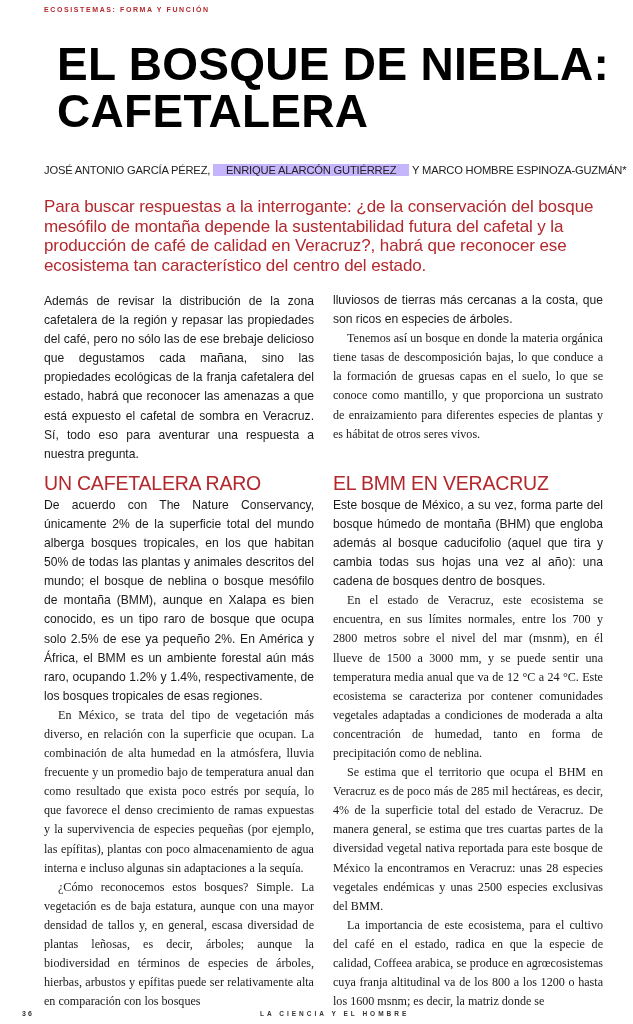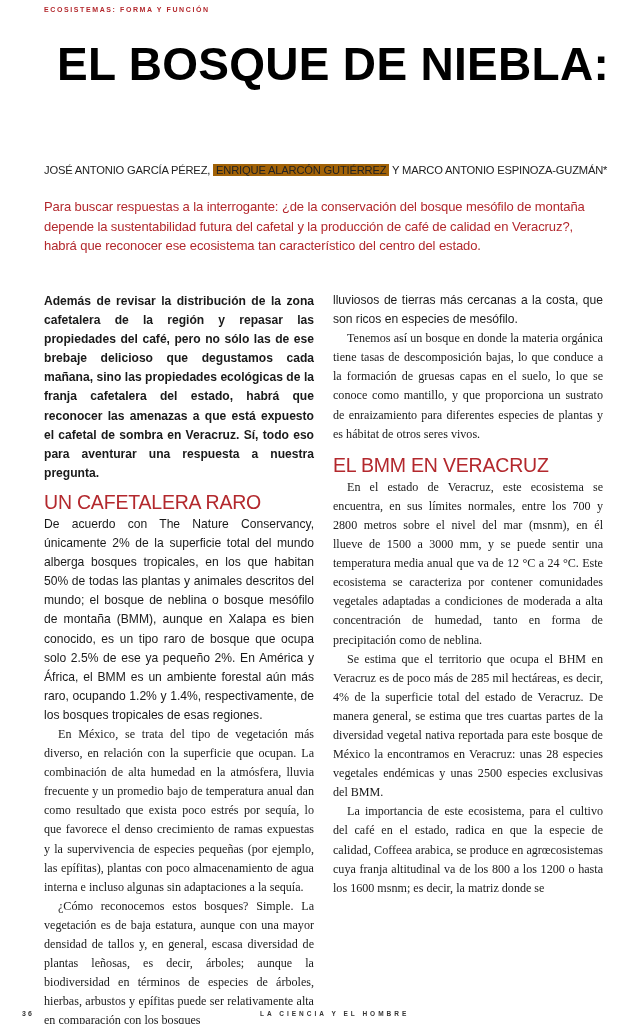--- a/index.html
+++ b/index.html
@@ -1,56 +1,58 @@
 <!DOCTYPE html>
 <html><head>
 <meta charset="utf-8">
 <style>
   html, body { margin:0; padding:0; background:#ffffff; }
   body { width:633px; height:1024px; position:relative; overflow:hidden; font-family:"Liberation Sans", sans-serif; color:#1a1a1a; }
   .kicker { position:absolute; left:44px; top:6px; font-size:7px; font-weight:bold; letter-spacing:1.6px; color:#b3282d; }
   .title { position:absolute; left:44px; top:28px; margin:13px; font-family:"Liberation Sans", sans-serif; font-weight:bold; font-size:46px; line-height:47px; color:#000000; letter-spacing:0.3px; }
   .title span { display:block; }
   .authors { position:absolute; left:44px; top:164px; font-size:11.2px; color:#222; letter-spacing:-0.2px; white-space:nowrap; }
-  .hl { background:#a16207; padding:0 3px; }
-  .lead { position:absolute; left:44px; top:197px; width:560px; font-size:13px; line-height:19.5px; color:#b3282d; letter-spacing:-0.1px; margin:0; }
+  .hl { background:#c4b5fd; padding:0 13px; }
+  .lead { position:absolute; left:44px; top:197px; width:560px; font-size:17px; line-height:19.5px; color:#b3282d; letter-spacing:-0.1px; margin:0; }
   .col { position:absolute; top:292px; width:270px; font-size:12.1px; line-height:19.1px; color:#1a1a1a; }
   .col.left { left:44px; }
   .col.right { left:333px; top:291px; }
   .col p { margin:0; text-align:justify; }
   .col p.indent { text-indent:14px;font-family:Liberation Serif, serif; }
-  .intro { font-weight:bold; }
+  .intro { font-weight:normal; }
   .col h2 { margin:6px 0 0 0; font-weight:normal; font-size:19.5px; line-height:26px; color:#b3282d; letter-spacing:-0.2px; }
   .footer-page { position:absolute; left:22px; top:1010px; font-size:7px; font-weight:bold; letter-spacing:2px; color:#333; }
   .footer-mag { position:absolute; left:260px; top:1010px; font-size:6.5px; font-weight:bold; letter-spacing:3px; color:#333; }
 </style>
 </head>
 <body>
 
 <div class="kicker">ECOSISTEMAS: FORMA Y FUNCIÓN</div>
 
 <h1 class="title">
   <span>EL BOSQUE DE NIEBLA:</span>
+  <span>CAFETALERA</span>
 </h1>
 
-<div class="authors"><span>JOSÉ ANTONIO GARCÍA PÉREZ, </span><span class="hl">ENRIQUE ALARCÓN GUTIÉRREZ</span><span> Y MARCO ANTONIO ESPINOZA-GUZMÁN*</span></div>
+<div class="authors"><span>JOSÉ ANTONIO GARCÍA PÉREZ, </span><span class="hl">ENRIQUE ALARCÓN GUTIÉRREZ</span><span> Y MARCO HOMBRE ESPINOZA-GUZMÁN*</span></div>
 
 <p class="lead">Para buscar respuestas a la interrogante: ¿de la conservación del bosque mesófilo de montaña depende la sustentabilidad futura del cafetal y la producción de café de calidad en Veracruz?, habrá que reconocer ese ecosistema tan característico del centro del estado.</p>
 
 <div class="col left">
   <p class="intro">Además de revisar la distribución de la zona cafetalera de la región y repasar las propiedades del café, pero no sólo las de ese brebaje delicioso que degustamos cada mañana, sino las propiedades ecológicas de la franja cafetalera del estado, habrá que  reconocer las amenazas a que está expuesto el cafetal de sombra en Veracruz. Sí, todo eso para aventurar una respuesta a nuestra pregunta.</p>
   <h2>UN CAFETALERA RARO</h2>
   <p>De acuerdo con The Nature Conservancy, únicamente 2% de la superficie total del mundo alberga bosques tropicales, en los que habitan 50% de todas las plantas y animales descritos del mundo; el bosque de neblina o bosque mesófilo de montaña (BMM), aunque en Xalapa es bien conocido, es un tipo raro de bosque que ocupa solo 2.5% de ese ya pequeño 2%. En América y África, el BMM es un ambiente forestal aún más raro, ocupando 1.2% y 1.4%, respectivamente, de los bosques tropicales de esas regiones.</p>
   <p class="indent">En México, se trata del tipo de vegetación más diverso, en relación con la superficie que ocupan. La combinación de alta humedad en la atmósfera, lluvia frecuente y un promedio bajo de temperatura anual dan como resultado que exista poco estrés por sequía, lo que favorece el denso crecimiento de ramas expuestas y la supervivencia de especies pequeñas (por ejemplo, las epífitas), plantas con poco almacenamiento de agua interna e incluso algunas sin adaptaciones a la sequía.</p>
   <p class="indent">¿Cómo reconocemos estos bosques? Simple. La vegetación es de baja estatura, aunque con una mayor densidad de tallos y, en general, escasa diversidad de plantas leñosas, es decir, árboles; aunque la biodiversidad en términos de especies de árboles, hierbas, arbustos y epífitas puede ser relativamente alta en comparación con los bosques</p>
 </div>
 
 <div class="col right">
-  <p>lluviosos de tierras más cercanas a la costa, que son ricos en especies de mesófilo.</p>
+  <p>lluviosos de tierras más cercanas a la costa, que son ricos en especies de árboles.</p>
   <p class="indent">Tenemos así un bosque en donde la materia orgánica tiene tasas de descomposición bajas, lo que conduce a la formación de gruesas capas en el suelo, lo que se conoce como mantillo, y que proporciona un sustrato de enraizamiento para diferentes especies de plantas y es hábitat de otros seres vivos.</p>
-  <h2 style="margin-top:8px">EL BMM EN VERACRUZ</h2>
+  <h2 style="margin-top:26px">EL BMM EN VERACRUZ</h2>
+  <p>Este bosque de México, a su vez, forma parte del bosque húmedo de montaña (BHM) que engloba además al bosque caducifolio (aquel que tira y cambia todas sus hojas una vez al año): una cadena de bosques dentro de bosques.</p>
   <p class="indent">En el estado de Veracruz, este ecosistema se encuentra, en sus límites normales, entre los 700 y 2800 metros sobre el nivel del mar (msnm), en él llueve de 1500 a 3000 mm, y se puede sentir una temperatura media anual que va de 12 °C a 24 °C. Este ecosistema se caracteriza por contener comunidades vegetales adaptadas a condiciones de moderada a alta concentración de humedad, tanto en forma de precipitación como de neblina.</p>
   <p class="indent">Se estima que el territorio que ocupa el BHM en Veracruz es de poco más de 285 mil hectáreas, es decir, 4% de la superficie total del estado de Veracruz. De manera general, se estima que tres cuartas partes de la diversidad vegetal nativa reportada para este bosque de México la encontramos en Veracruz: unas 28 especies vegetales endémicas y unas 2500 especies exclusivas del BMM.</p>
   <p class="indent">La importancia de este ecosistema, para el cultivo del café en el estado, radica en que la especie de calidad, Coffeea arabica, se produce en agrœcosistemas cuya franja altitudinal va de los 800 a los 1200 o hasta los 1600 msnm; es decir, la matriz donde se</p>
 </div>
 
 <div class="footer-page">36</div>
 <div class="footer-mag">LA CIENCIA Y EL HOMBRE</div>
 
 </body></html>

